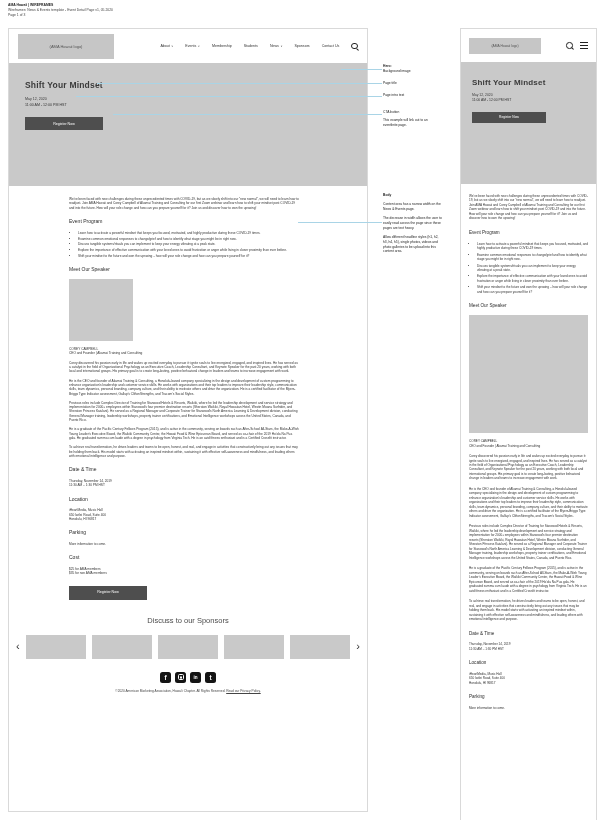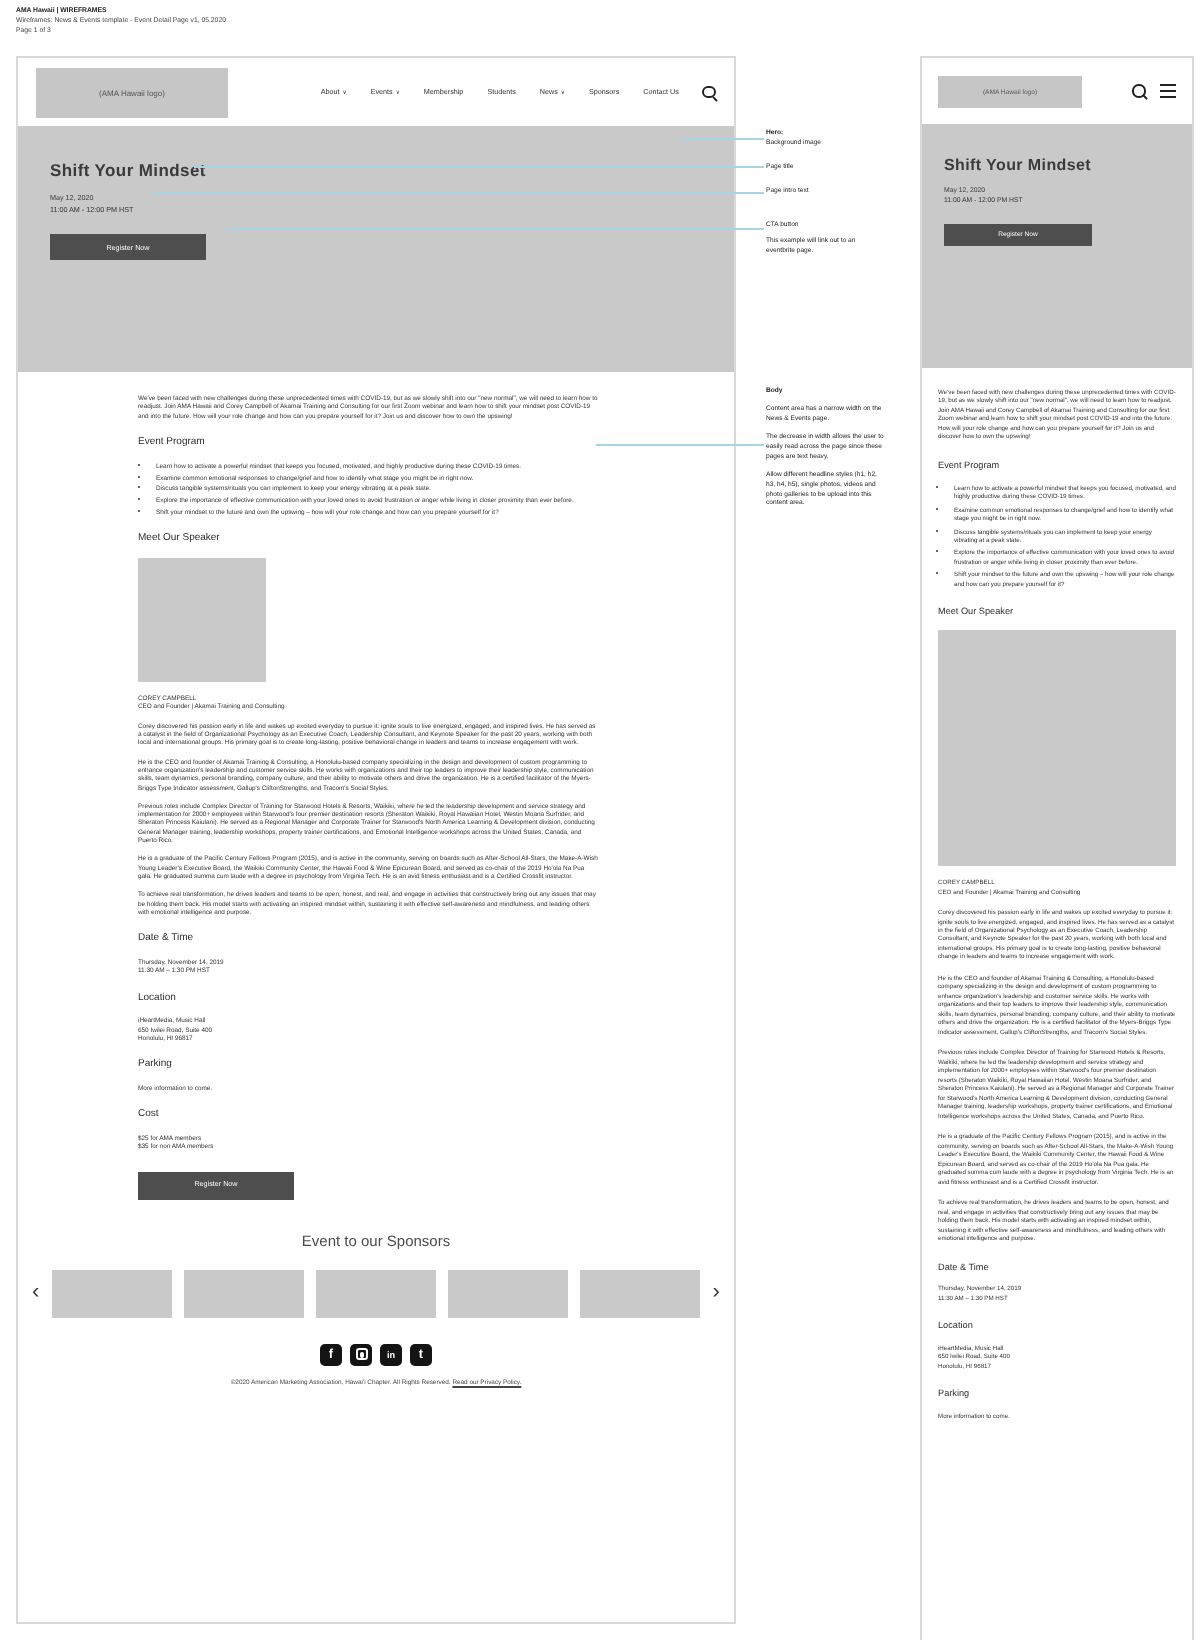--- a/index.html
+++ b/index.html
@@ -174,21 +174,21 @@
     <div class="h2">Parking</div>
     <p>More information to come.</p>
 
     <div class="h2">Cost</div>
     <p class="tight">$25 for AMA members</p>
     <p>$35 for non AMA members</p>
 
     <div class="btn">Register Now</div>
   </div>
 
-  <div class="sponsors-h">Event to our Sponsors</div>
+  <div class="sponsors-h">Discuss to our Sponsors</div>
   <div class="carousel">
     <span class="car-arrow">‹</span>
     <div class="sponsor-box"></div>
     <div class="sponsor-box"></div>
     <div class="sponsor-box"></div>
     <div class="sponsor-box"></div>
     <div class="sponsor-box"></div>
     <span class="car-arrow">›</span>
   </div>
 

